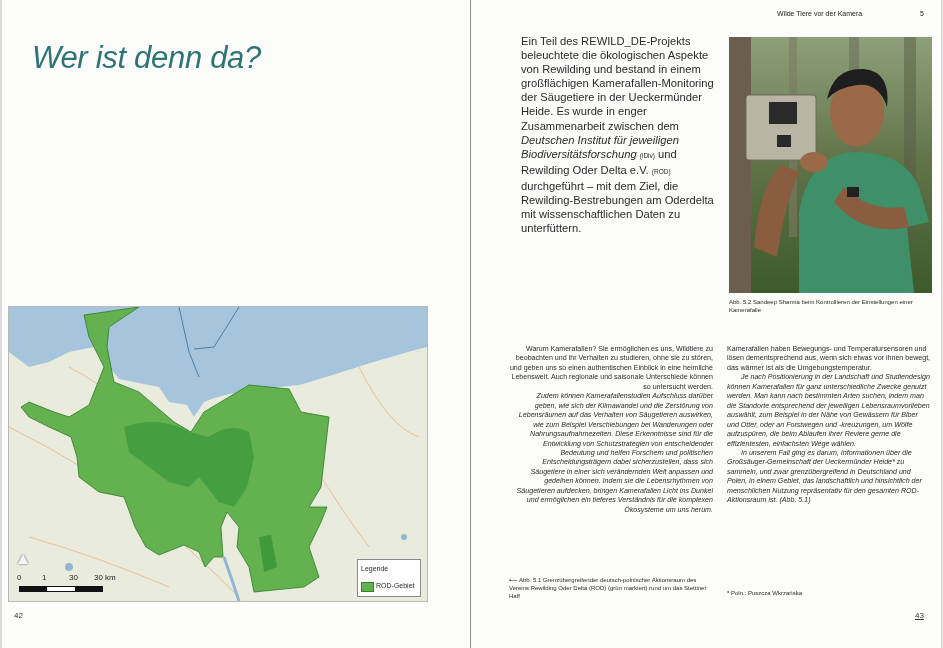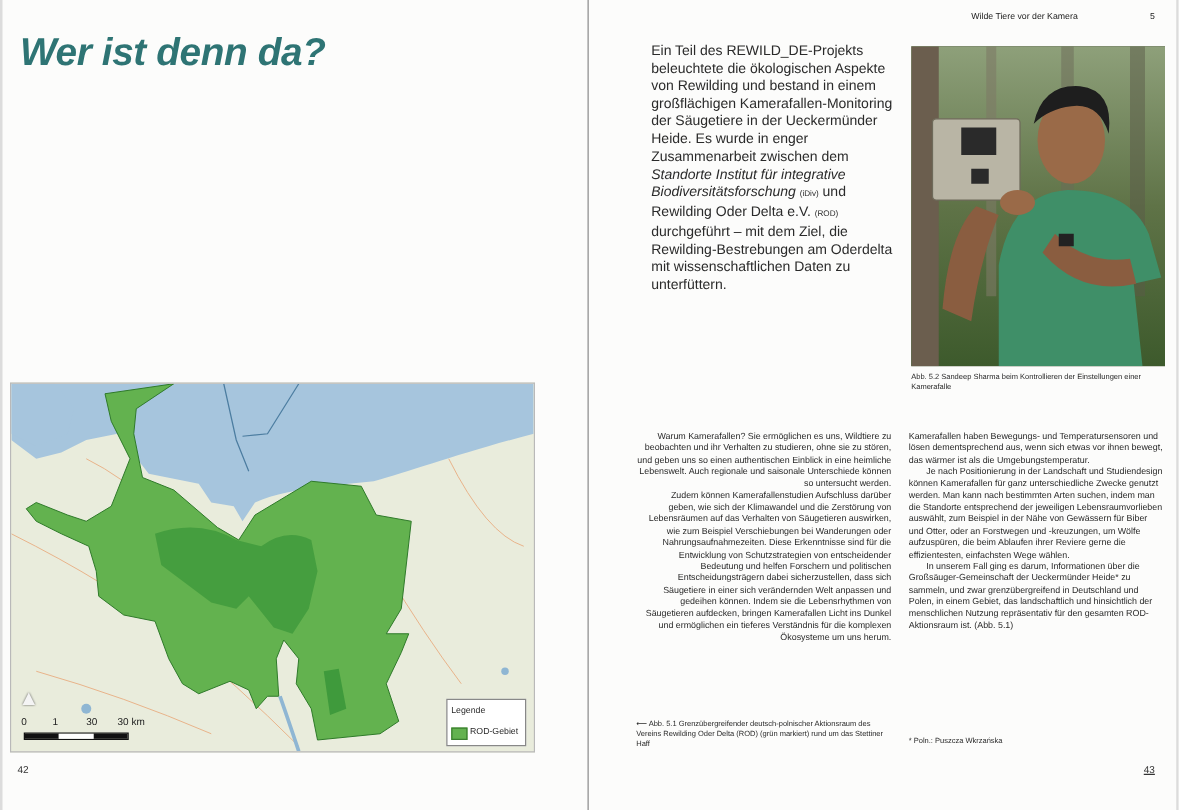--- a/index.html
+++ b/index.html
@@ -1,42 +1,42 @@
 <!DOCTYPE html>
 <html><head>
 <meta charset="utf-8">
 <style>
   html, body { margin:0; padding:0; }
   body { width:943px; height:648px; background:#fbfbfa; position:relative; overflow:hidden; font-family:"Liberation Sans", sans-serif; color:#2a2a2a; }
   .page { position:absolute; top:0; height:648px; background:#fcfcfb; }
   .page-left { left:0; width:470px; border-left:2px solid #dcdcdc; box-sizing:border-box; }
   .page-right { left:471px; width:472px; border-right:2px solid #dcdcdc; box-sizing:border-box; }
   .spine { position:absolute; left:470px; top:0; width:1px; height:648px; background:#8e8e8e; }
-  .title { position:absolute; left:16px; top:24px; font-size:31px; font-style:italic; color:#2e7474; font-weight:bold; letter-spacing:-0.3px; margin:0; }
+  .title { position:absolute; left:16px; top:24px; font-size:31px; font-style:italic; color:#2e7474; font-weight:normal; letter-spacing:-0.3px; margin:16px; }
   .map { position:absolute; left:8px; top:306px; width:418px; height:294px; border:1px solid #b9b9b9; overflow:hidden; background:#e9ecdc; }
   .map svg { display:block; }
   .legend { position:absolute; right:6px; bottom:4px; width:62px; height:36px; background:#fff; border:1px solid #888; font-size:7px; }
   .legend .lt { position:absolute; left:3px; top:5px; }
   .legend .sw { position:absolute; left:3px; top:22px; width:11px; height:8px; background:#63b24f; border:1px solid #3b7f2f; }
   .legend .ll { position:absolute; left:18px; top:22px; }
   .scalebar { position:absolute; left:8px; bottom:8px; font-size:8px; color:#222; }
   .scalebar .labels span { position:absolute; top:0; }
   .scalebar .bars { position:absolute; top:13px; left:2px; width:82px; height:4px; border:1px solid #111; display:flex; }
   .scalebar .bars div { flex:1; }
   .north { position:absolute; left:9px; bottom:37px; width:0; height:0; border-left:5px solid transparent; border-right:5px solid transparent; border-bottom:10px solid #f4f4f4; filter:drop-shadow(0 0 1px #555); }
   .folio { position:absolute; font-size:8px; color:#333; }
   .running-head { position:absolute; top:10px; left:777px; font-size:7px; color:#222; }
   .running-num { position:absolute; top:10px; left:920px; font-size:7px; color:#222; }
   .lead { position:absolute; left:521px; top:34px; width:200px; font-size:11.2px; line-height:14.1px; color:#2a2a2a; }
   .lead .sm { font-size:6.5px; }
   .photo { position:absolute; left:729px; top:37px; width:203px; height:256px; overflow:hidden; background:#4c5a3a; }
   .caption { position:absolute; font-size:6px; line-height:8px; color:#2a2a2a; }
   .col { position:absolute; top:345px; width:204px; font-size:7.1px; line-height:9.45px; color:#2a2a2a; }
   .col p { margin:0; }
-  .col p + p { text-indent:14px; }
+  .col p + p { text-indent:14px;font-style:italic; }
   .footnote { position:absolute; left:727px; top:590px; font-size:6px; color:#2a2a2a; }
 </style>
 </head>
 <body>
 
 <div class="page page-left"></div>
 <div class="page page-right"></div>
 <div class="spine"></div>
 
 <h1 class="title">Wer ist denn da?</h1>
@@ -76,21 +76,21 @@
     <span class="ll">ROD-Gebiet</span>
   </div>
 </div>
 
 <div class="folio" style="left:14px;top:611px;">42</div>
 
 <div class="running-head">Wilde Tiere vor der Kamera</div>
 <div class="running-num">5</div>
 
 <div class="lead">
-  <span>Ein Teil des REWILD_DE-Projekts beleuchtete die ökologischen Aspekte von Rewilding und bestand in einem großflächigen Kamerafallen-Monitoring der Säugetiere in der Ueckermünder Heide. Es wurde in enger Zusammenarbeit zwischen dem </span><em>Standorte Institut für integrative Biodiversitätsforschung</em>
+  <span>Ein Teil des REWILD_DE-Projekts beleuchtete die ökologischen Aspekte von Rewilding und bestand in einem großflächigen Kamerafallen-Monitoring der Säugetiere in der Ueckermünder Heide. Es wurde in enger Zusammenarbeit zwischen dem </span><em>Deutschen Institut für jeweiligen Biodiversitätsforschung</em>
   <span class="sm">(iDiv)</span><span> und Rewilding Oder Delta e.V. </span><span class="sm">(ROD)</span><span> durchgeführt – mit dem Ziel, die Rewilding-Bestrebungen am Oderdelta mit wissenschaftlichen Daten zu unterfüttern.</span>
 </div>
 
 <div class="photo">
   <svg width="203" height="256" viewBox="0 0 203 256">
     <defs>
       <linearGradient id="bg" x1="0" y1="0" x2="0" y2="1">
         <stop offset="0" stop-color="#8ea07a"></stop>
           <stop offset="0.5" stop-color="#5f7347"></stop>
           <stop offset="1" stop-color="#3d5a2c"></stop>

